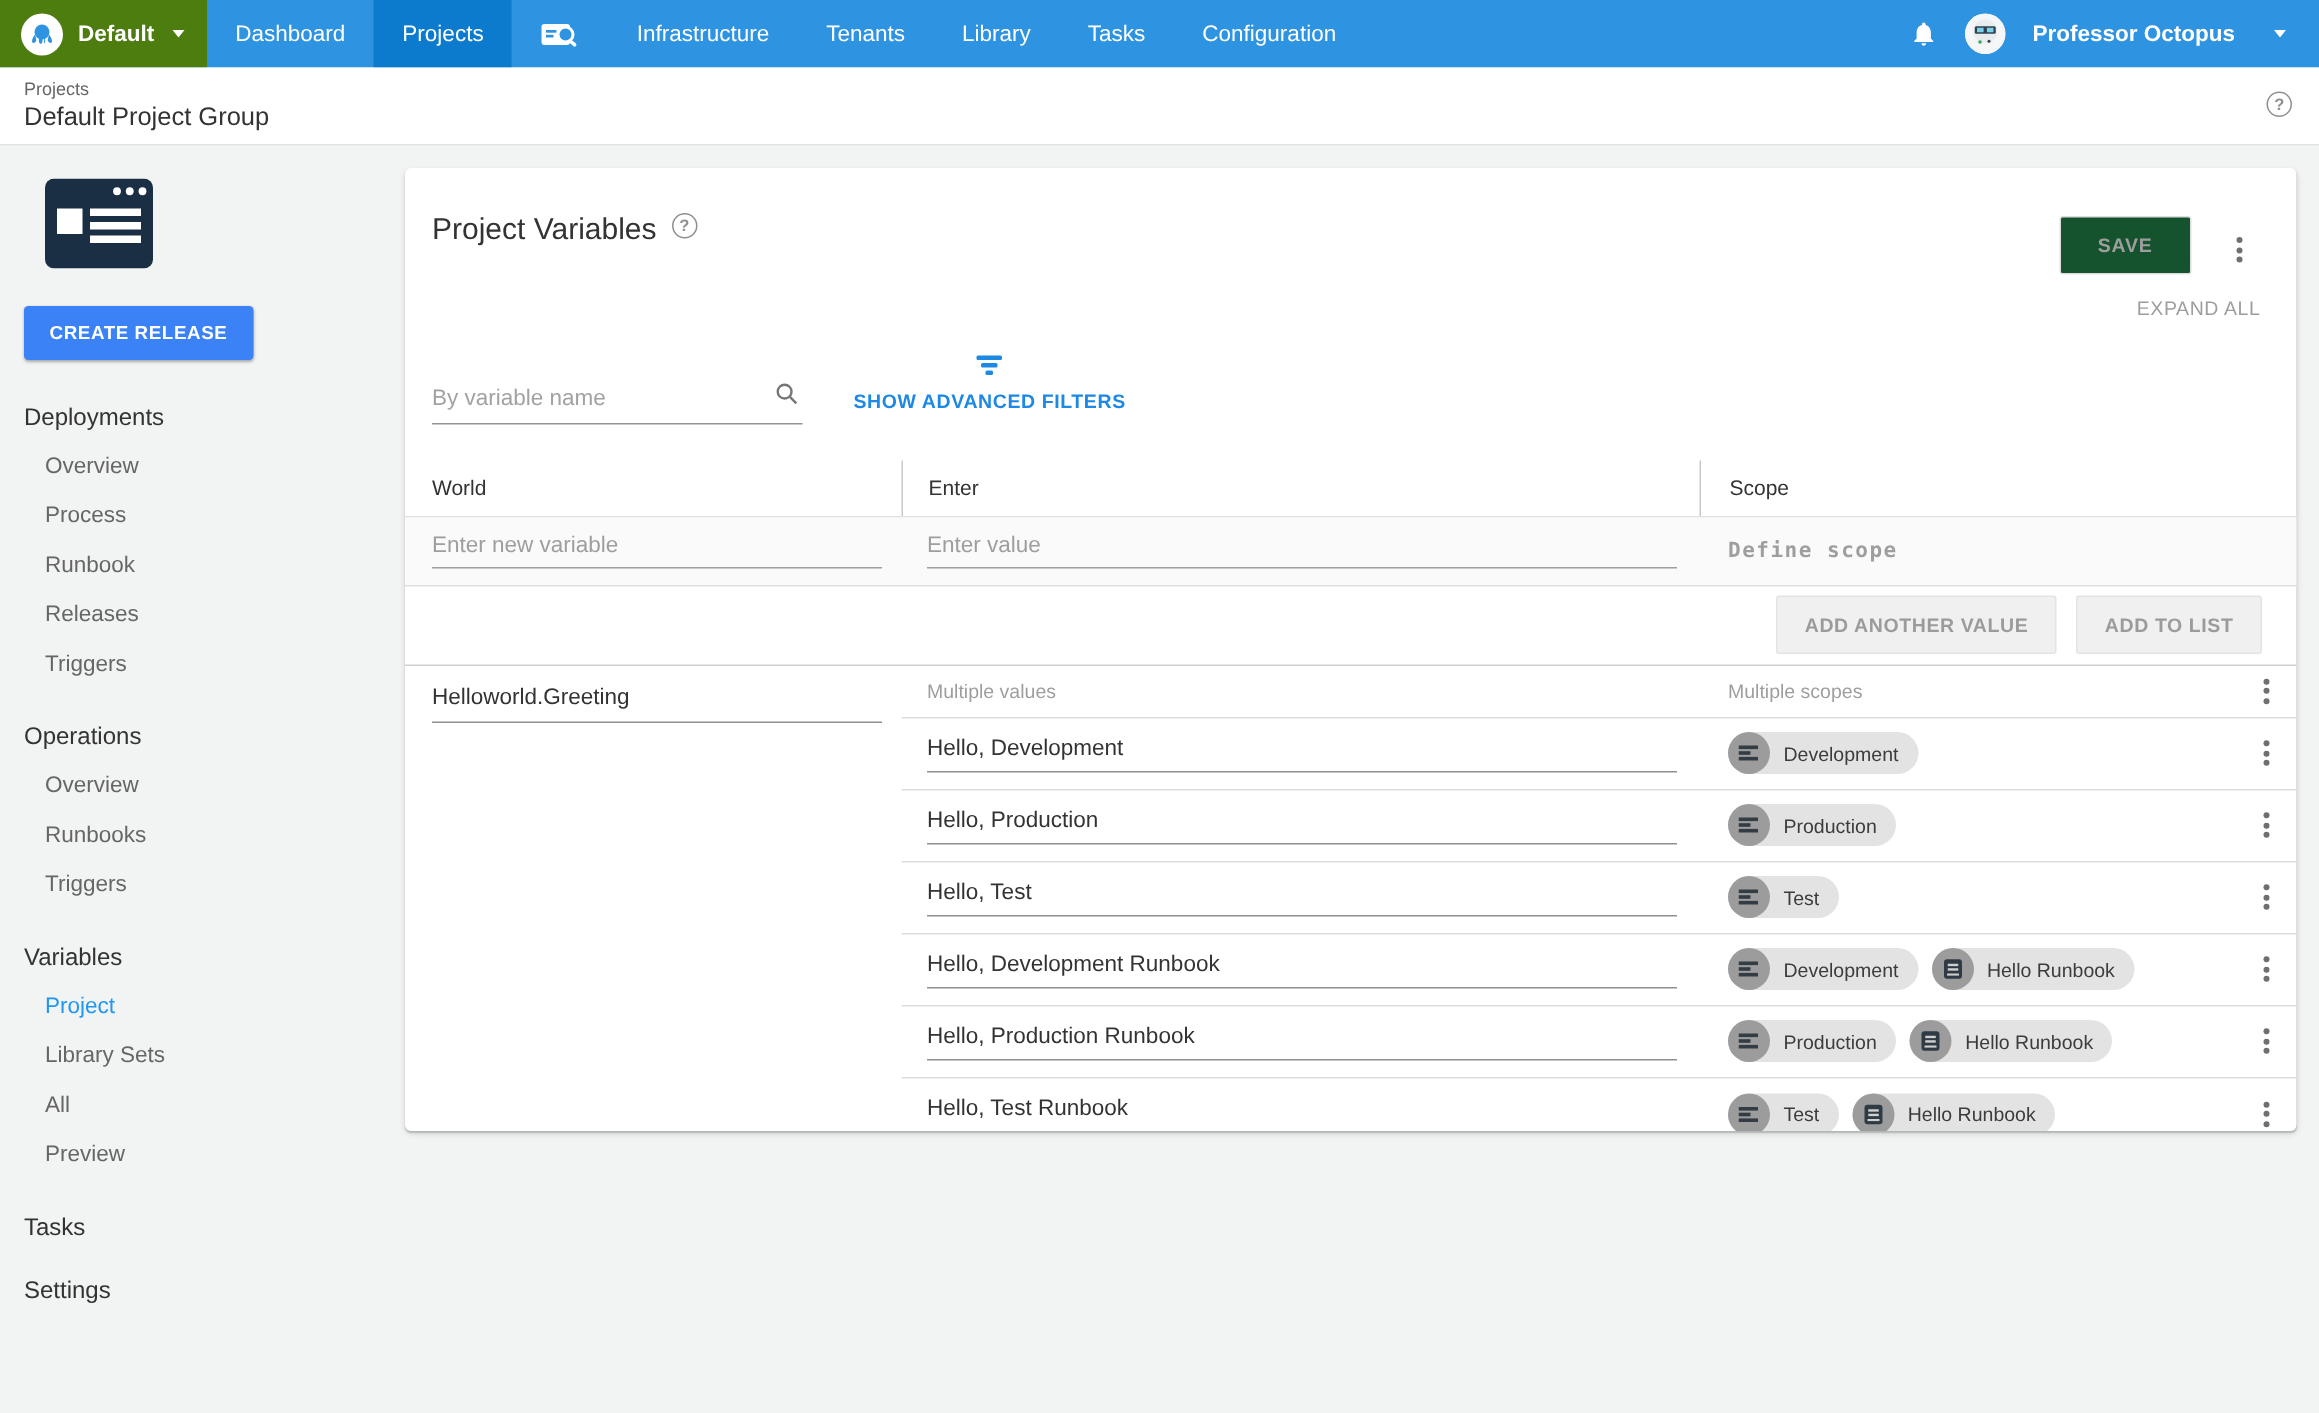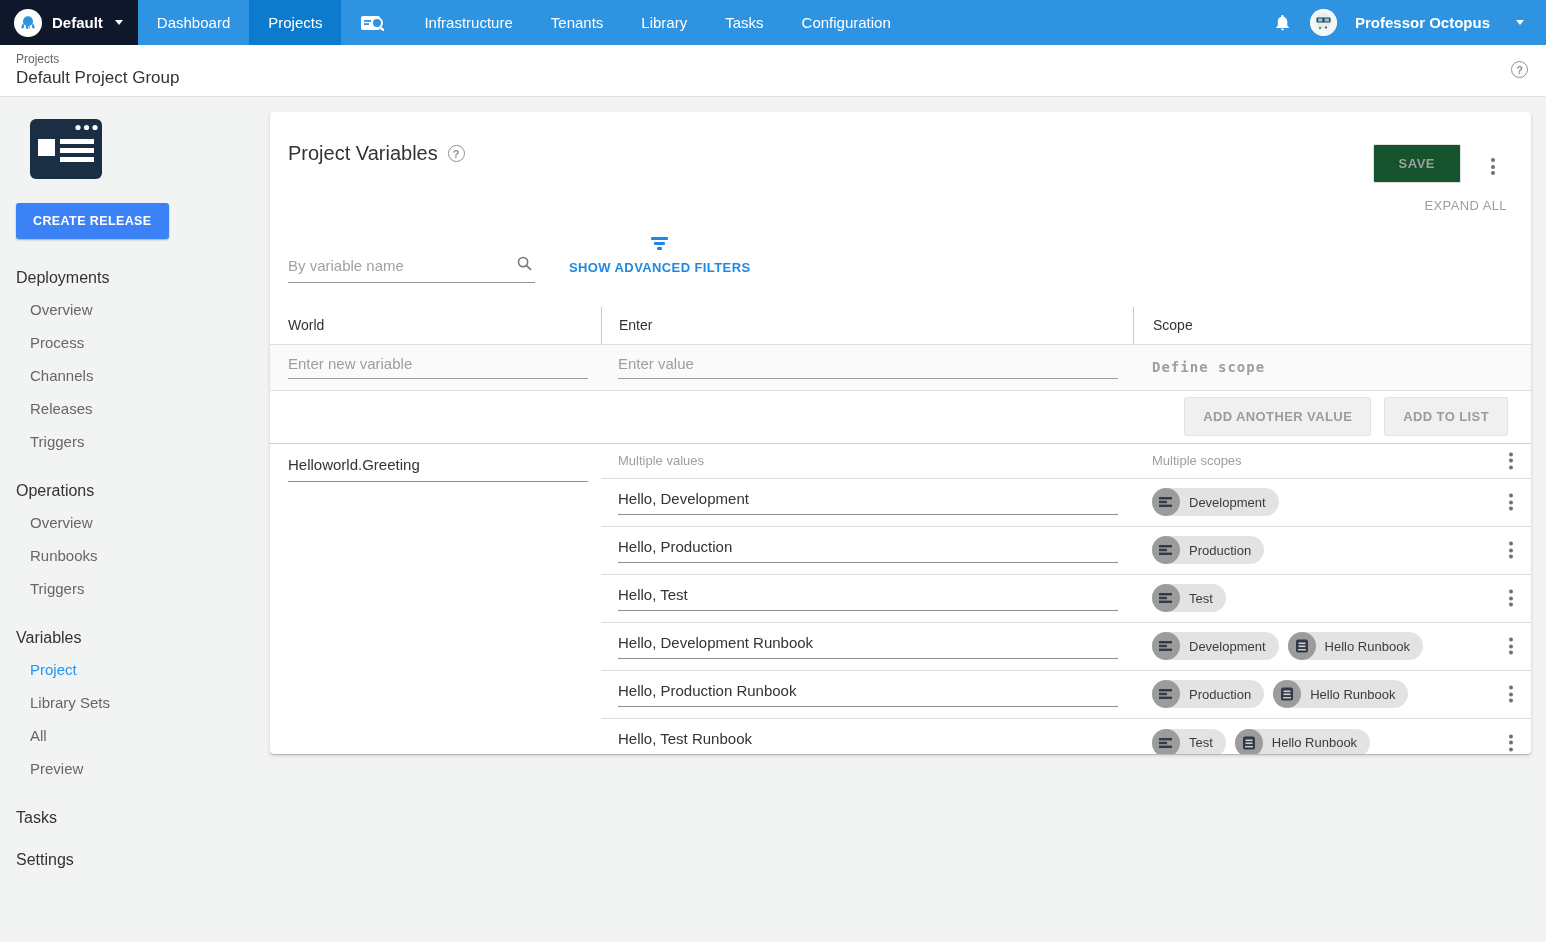--- a/index.html
+++ b/index.html
@@ -1,21 +1,21 @@
 <!DOCTYPE html>
 <html><head>
 <meta charset="utf-8">
 <style>
   * { margin:0; padding:0; box-sizing:border-box; }
   html,body { width:1546px; height:942px; overflow:hidden; }
   body { font-family:"Liberation Sans", sans-serif; background:#f2f3f3; color:#333; }
 
   
   .topnav { height:45px; background:#2E93E0; display:flex; align-items:stretch; }
-  .brand { background:#0f172a; display:flex; align-items:center; padding:0 15px 0 14px; gap:10px; cursor:pointer; }
+  .brand { background:#4d7c0f; display:flex; align-items:center; padding:0 15px 0 14px; gap:10px; cursor:pointer; }
   .logo-circle { width:28px; height:28px; border-radius:50%; background:#fff; display:flex; align-items:center; justify-content:center; }
   .brand-label { color:#fff; font-size:15px; font-weight:bold; }
   .caret { width:0; height:0; border-left:4.5px solid transparent; border-right:4.5px solid transparent; border-top:5px solid #fff; margin-left:2px; }
   .nav-items { display:flex; align-items:stretch; }
   .nav-item { display:flex; align-items:center; padding:0 19px; color:#fff; font-size:15px; font-weight:500; cursor:pointer; }
   .nav-item.active { background:#0C7BCE; }
   .nav-spacer { flex:1; }
   .nav-right { display:flex; align-items:center; gap:18px; padding-right:22px; }
   .bell { display:flex; align-items:center; cursor:pointer; }
   .avatar { width:27px; height:27px; border-radius:50%; background:#fdfdfd; display:flex; align-items:center; justify-content:center; overflow:hidden; cursor:pointer; }
@@ -40,21 +40,21 @@
     box-shadow:0 1px 2px rgba(0,0,0,.3); }
   .side-nav { margin-top:30px; }
   .side-header { font-size:16px; color:#333; margin-top:24px; margin-bottom:6px; }
   .side-item { font-size:15px; color:#666; padding:8px 0 8px 14px; cursor:pointer; }
   .side-item.active { color:#2196F3; }
 
   
   .main { flex:1; padding:15px 15px 0 0; }
   .card { position:relative; background:#fff; border-radius:4px; height:642px;
     box-shadow:0 1px 1px rgba(0,0,0,.18), 0 2px 4px rgba(0,0,0,.12); overflow:hidden; }
-  .card-title-row { padding:30px 0 0 18px; display:flex; align-items:center; gap:10px; }
+  .card-title-row { padding:30px 0 0 18px; display:flex; gap:10px; }
   .card-title { font-size:20px; color:#333; }
   .save-btn { position:absolute; top:32px; right:70px; background:#14532d; border:1px solid #dedede; border-radius:2px;
     color:#9e9e9e; font-family:inherit; font-size:13px; font-weight:bold; letter-spacing:.5px; padding:11px 25px; cursor:pointer; }
   .kebab { display:flex; flex-direction:column; gap:2.5px; align-items:center; cursor:pointer; padding:4px; }
   .kebab i { width:4px; height:4px; border-radius:50%; background:#6f6f6f; display:block; }
   .card-kebab { position:absolute; top:42px; right:32px; }
   .expand-all { position:absolute; top:86px; right:24px; font-size:13px; color:#9e9e9e; letter-spacing:.4px; cursor:pointer; }
 
   .filter-row { margin:72px 0 0 18px; display:flex; align-items:flex-end; gap:34px; }
   .search-wrap { position:relative; width:247px; border-bottom:1px solid #949494; padding-bottom:7px; }
@@ -181,21 +181,21 @@
         <rect x="30" y="20" width="34" height="5" fill="#fff"></rect>
         <rect x="30" y="29" width="34" height="5" fill="#fff"></rect>
         <rect x="30" y="38" width="34" height="5" fill="#fff"></rect>
       </svg>
     </div>
     <button class="create-release">CREATE RELEASE</button>
     <div class="side-nav" id="side-nav">
         <div class="side-header">Deployments</div>
         <div class="side-item">Overview</div>
         <div class="side-item">Process</div>
-        <div class="side-item">Channels</div>
+        <div class="side-item">Runbook</div>
         <div class="side-item">Releases</div>
         <div class="side-item">Triggers</div>
         <div class="side-header">Operations</div>
         <div class="side-item">Overview</div>
         <div class="side-item">Runbooks</div>
         <div class="side-item">Triggers</div>
         <div class="side-header">Variables</div>
         <div class="side-item active">Project</div>
         <div class="side-item">Library Sets</div>
         <div class="side-item">All</div>

